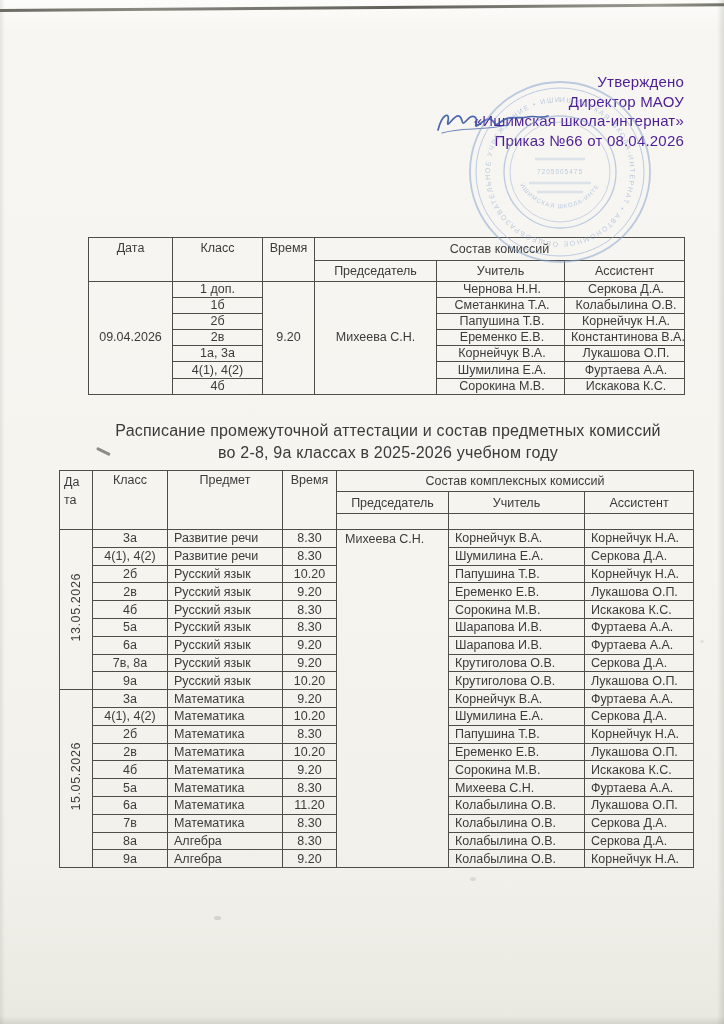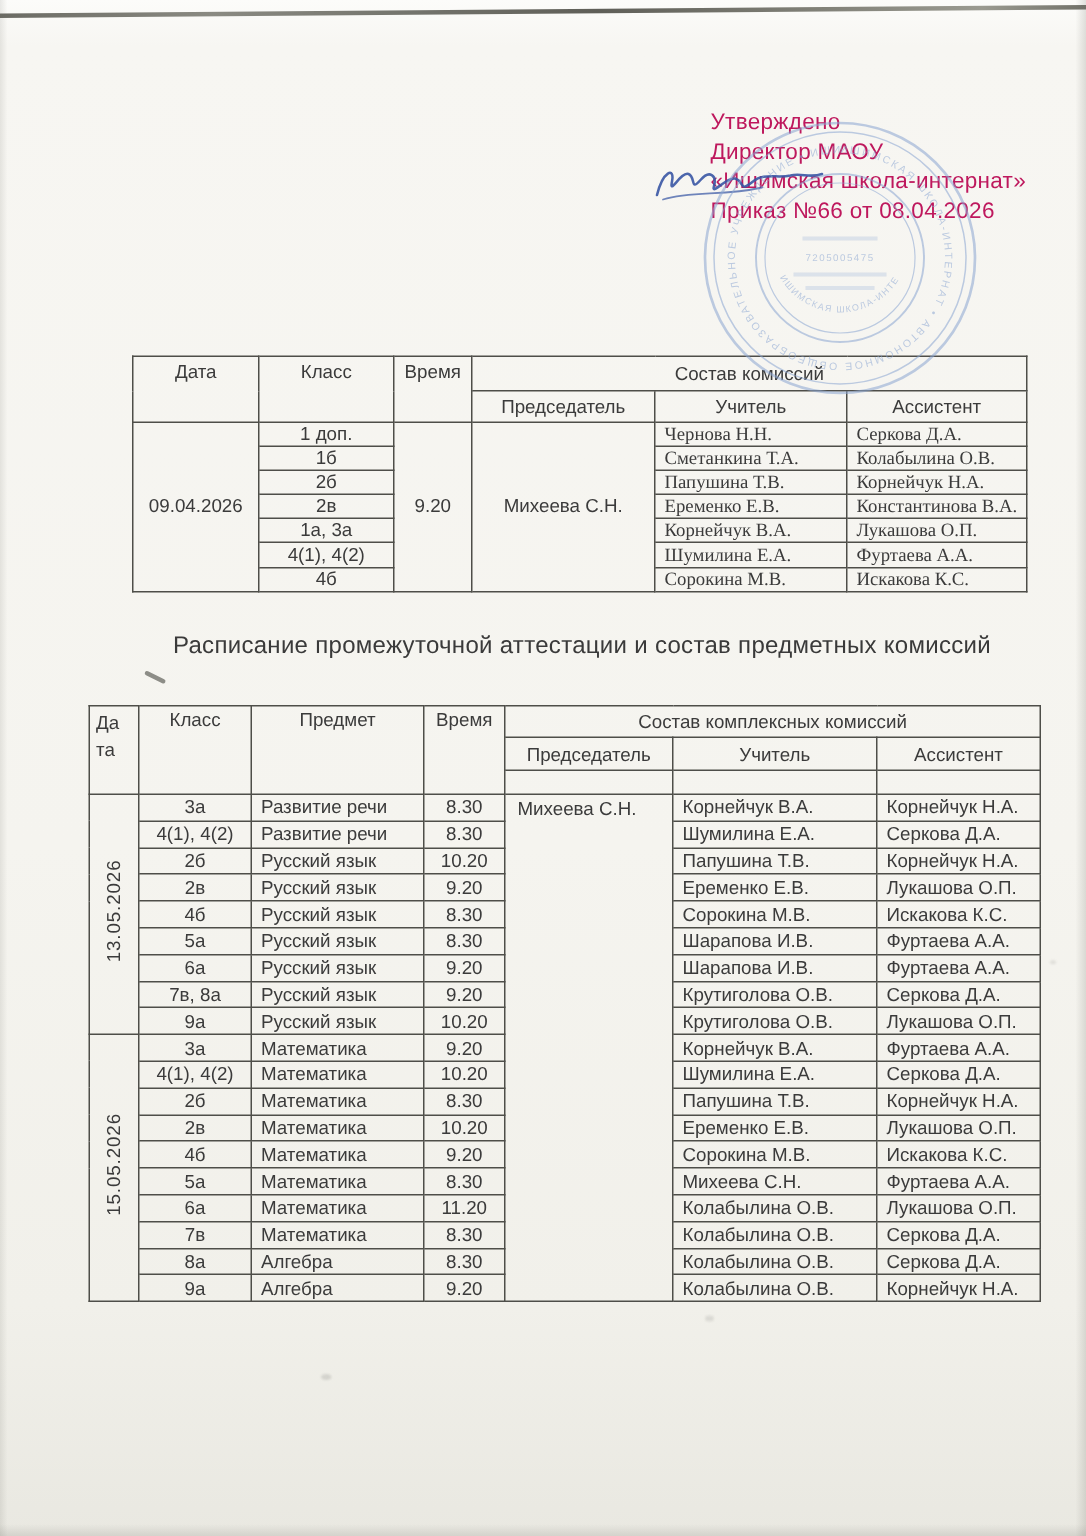--- a/index.html
+++ b/index.html
@@ -20,22 +20,22 @@
   .edge-bottom{position:absolute;bottom:0;left:0;width:100%;height:8px;z-index:7;pointer-events:none;
     background:linear-gradient(0deg,rgba(100,100,92,.16),rgba(100,100,92,0));}
   .pen-mark{position:absolute;left:96px;top:450px;width:15px;height:2.6px;background:#8d8d87;
     border-radius:2px;transform:rotate(26deg);z-index:6;}
   .speck{position:absolute;border-radius:50%;background:rgba(118,118,112,.22);filter:blur(.6px);z-index:6;}
   .speck.s1{left:214px;top:916px;width:7px;height:4px;}
   .speck.s2{left:470px;top:877px;width:6px;height:4px;opacity:.8;}
   .speck.s3{left:700px;top:640px;width:4px;height:3px;opacity:.7;}
 
   
-  .approval{position:absolute;top:72px;right:40px;text-align:left;font-size:15px;
-    line-height:19.5px;color:#be185d;letter-spacing:.2px;z-index:5;}
+  .approval{position:absolute;top:72px;right:40px;text-align:right;font-size:15px;
+    line-height:19.5px;color:#4c1d95;letter-spacing:.2px;z-index:5;}
   .sig-line{display:inline-block;width:112px;border-bottom:1.4px solid #4f4f4a;margin-right:2px;}
   .signature-svg{position:absolute;left:432px;top:106px;z-index:6;}
   .stamp{position:absolute;left:463px;top:75px;width:194px;height:194px;opacity:.55;z-index:6;pointer-events:none;}
 
   
   .doc-title{position:absolute;left:60px;right:8px;text-align:center;font-size:16px;
     line-height:21.5px;color:#3a3a3a;letter-spacing:.2px;z-index:5;}
   .title-1{top:179px;}
   .title-2{top:420px;}
 
@@ -45,21 +45,21 @@
     white-space:nowrap;overflow:hidden;padding:0 3px;font-size:12.5px;}
   .doc-table thead th{text-align:center;}
 
   #table1{left:88px;top:237px;width:596px;}
   #table1 thead tr.h1 th{height:22px;}
   #table1 thead tr.h2 th{height:20px;}
   #table1 thead th.span-v{vertical-align:top;padding-top:3px;}
   #table1 tbody td{height:15.1px;line-height:15px;}
   .t1-class{text-align:center;}
   .t1-date,.t1-time,.t1-chair{text-align:center;}
-  .t1-teacher,.t1-assist{text-align:left;padding-left:6px !important;font-family:Liberation Serif, serif;}
+  .t1-teacher,.t1-assist{text-align:center;padding-left:6px !important;}
 
   #table2{left:59px;top:470px;width:634px;}
   #table2 thead tr.h1 th{height:20px;}
   #table2 thead tr.h2 th{height:21px;}
   #table2 thead tr.h3 th{height:15px;}
   #table2 thead th.span-v{vertical-align:top;padding-top:2px;}
   #table2 tbody td{height:16.8px;line-height:16px;}
   .t2-date-h-inner{display:inline-block;width:19px;word-break:break-all;white-space:normal;
     text-align:left;line-height:1.45;}
   th.t2-date-h{text-align:left !important;padding-left:4px !important;}
@@ -183,20 +183,21 @@
       <tr>
         <td class="t1-class">4б</td>
         <td class="t1-teacher">Сорокина М.В.</td>
         <td class="t1-assist">Искакова К.С.</td>
       </tr>
     </tbody>
   </table>
 
   <div class="doc-title title-2">
     <div>Расписание промежуточной аттестации и состав предметных комиссий</div>
+    <div>во 2-8, 9а классах в 2025-2026 учебном году</div>
   </div>
 
   <table id="table2" class="doc-table">
     <colgroup>
       <col style="width:33px">
         <col style="width:75px">
         <col style="width:115px">
         <col style="width:54px">
       <col style="width:112px">
         <col style="width:136px">

